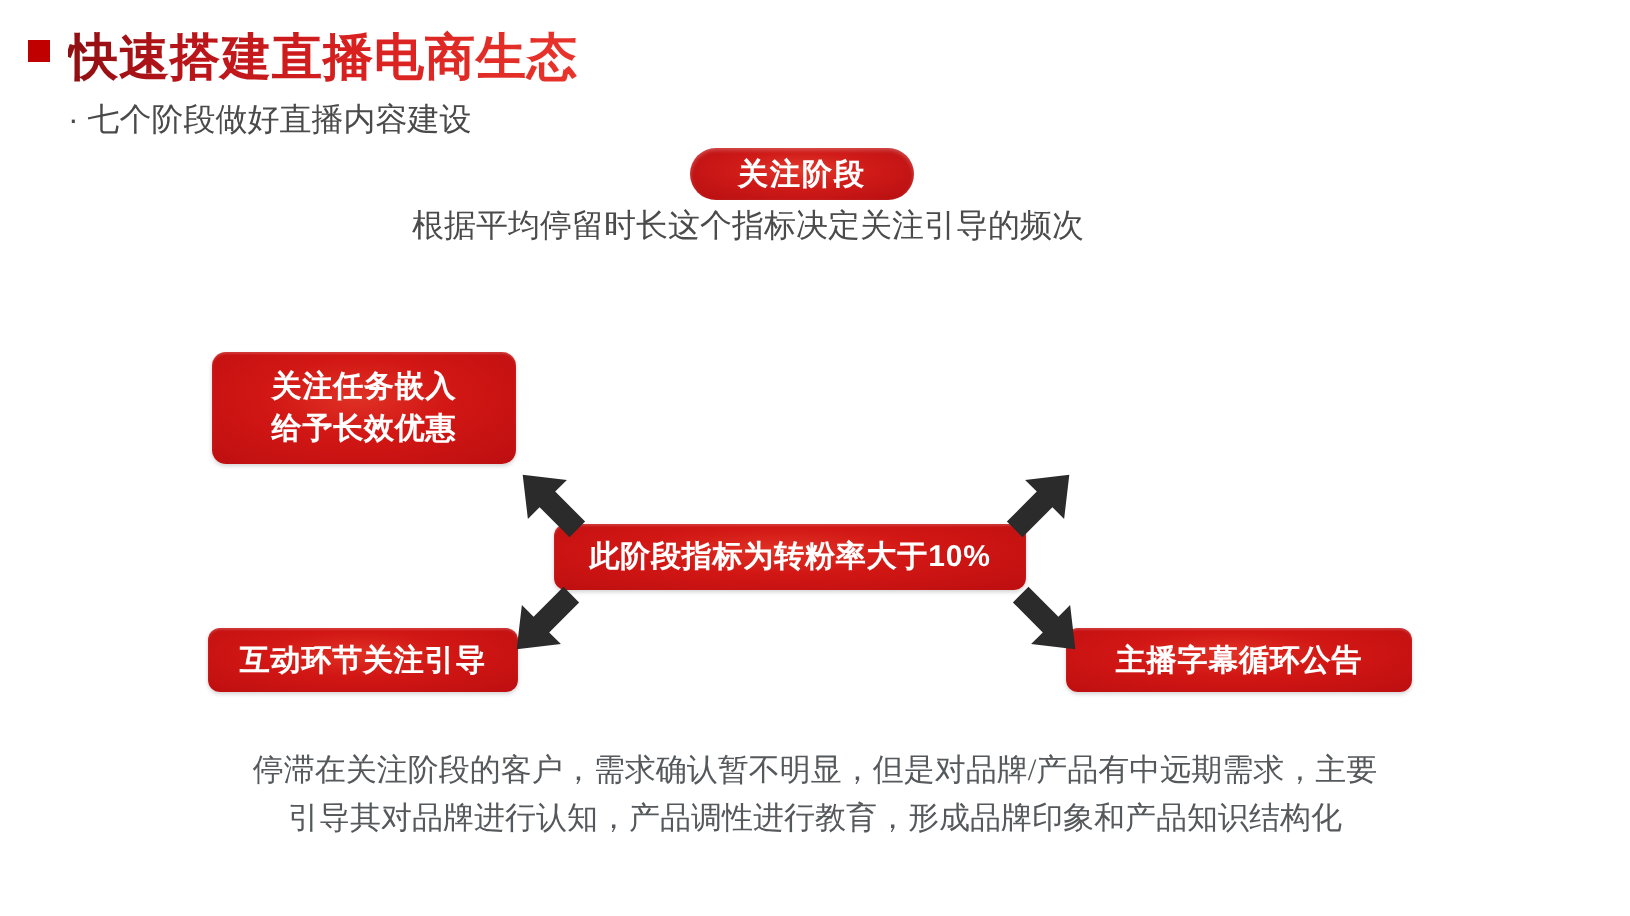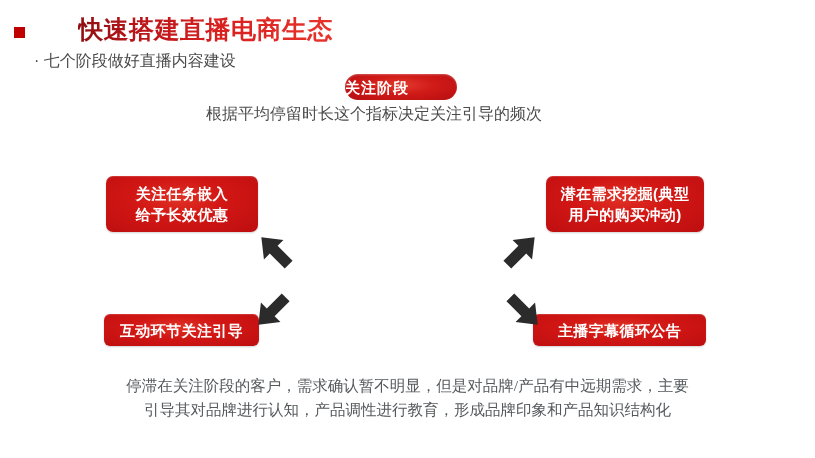--- a/index.html
+++ b/index.html
@@ -28,22 +28,21 @@
     position: absolute;
     left: 0;
     top: 0;
     width: 815px;
   }
   .title-row {
     position: absolute;
     left: 14px;
     top: 14px;
     display: flex;
-    align-items: center;
-    gap: 44px;
+    align-items: flex-start;
   }
   .title-bullet {
     width: 11px;
     height: 11px;
     background: #c00000;
     margin-right: 9px;
     margin-top: 6px;
     flex: 0 0 auto;
   }
   .slide-title {
@@ -73,20 +72,21 @@
     position: absolute;
     left: 345px;
     top: 74px;
     width: 112px;
     height: 26px;
     border-radius: 14px;
     background: radial-gradient(ellipse at 50% 42%, #e23a2e 0%, #d01b18 42%, #b50d10 100%);
     box-shadow: inset 0 1px 2px rgba(255,255,255,0.28);
     display: flex;
     align-items: center;
+    justify-content: center;
   }
   .stage-badge-label {
     color: #ffffff;
     font-size: 15px;
     font-weight: 700;
     letter-spacing: 1px;
     line-height: 1;
   }
 
   .stage-desc {
@@ -213,25 +213,24 @@
   </div>
   <div class="stage-desc">根据平均停留时长这个指标决定关注引导的频次</div>
 
   <div class="diagram">
 
     <div class="node" id="node-top-left">
       <span class="node-text">关注任务嵌入
 给予长效优惠</span>
     </div>
 
-    <div class="node" id="node-top-right">
-      <span class="node-text">潜在需求挖掘(典型
-用户的购买冲动)</span>
-    </div>
-
+
+    <div class="node" id="node-center">
+      <span class="node-text">此阶段指标为转粉率大于10%</span>
+    </div>
 
     <div class="node" id="node-bottom-right">
       <span class="node-text">主播字幕循环公告</span>
     </div>
 
     <div class="node" id="node-bottom-left">
       <span class="node-text">互动环节关注引导</span>
     </div>
 
     <svg class="arrow" id="arrow-up-left" viewBox="0 0 100 100">

